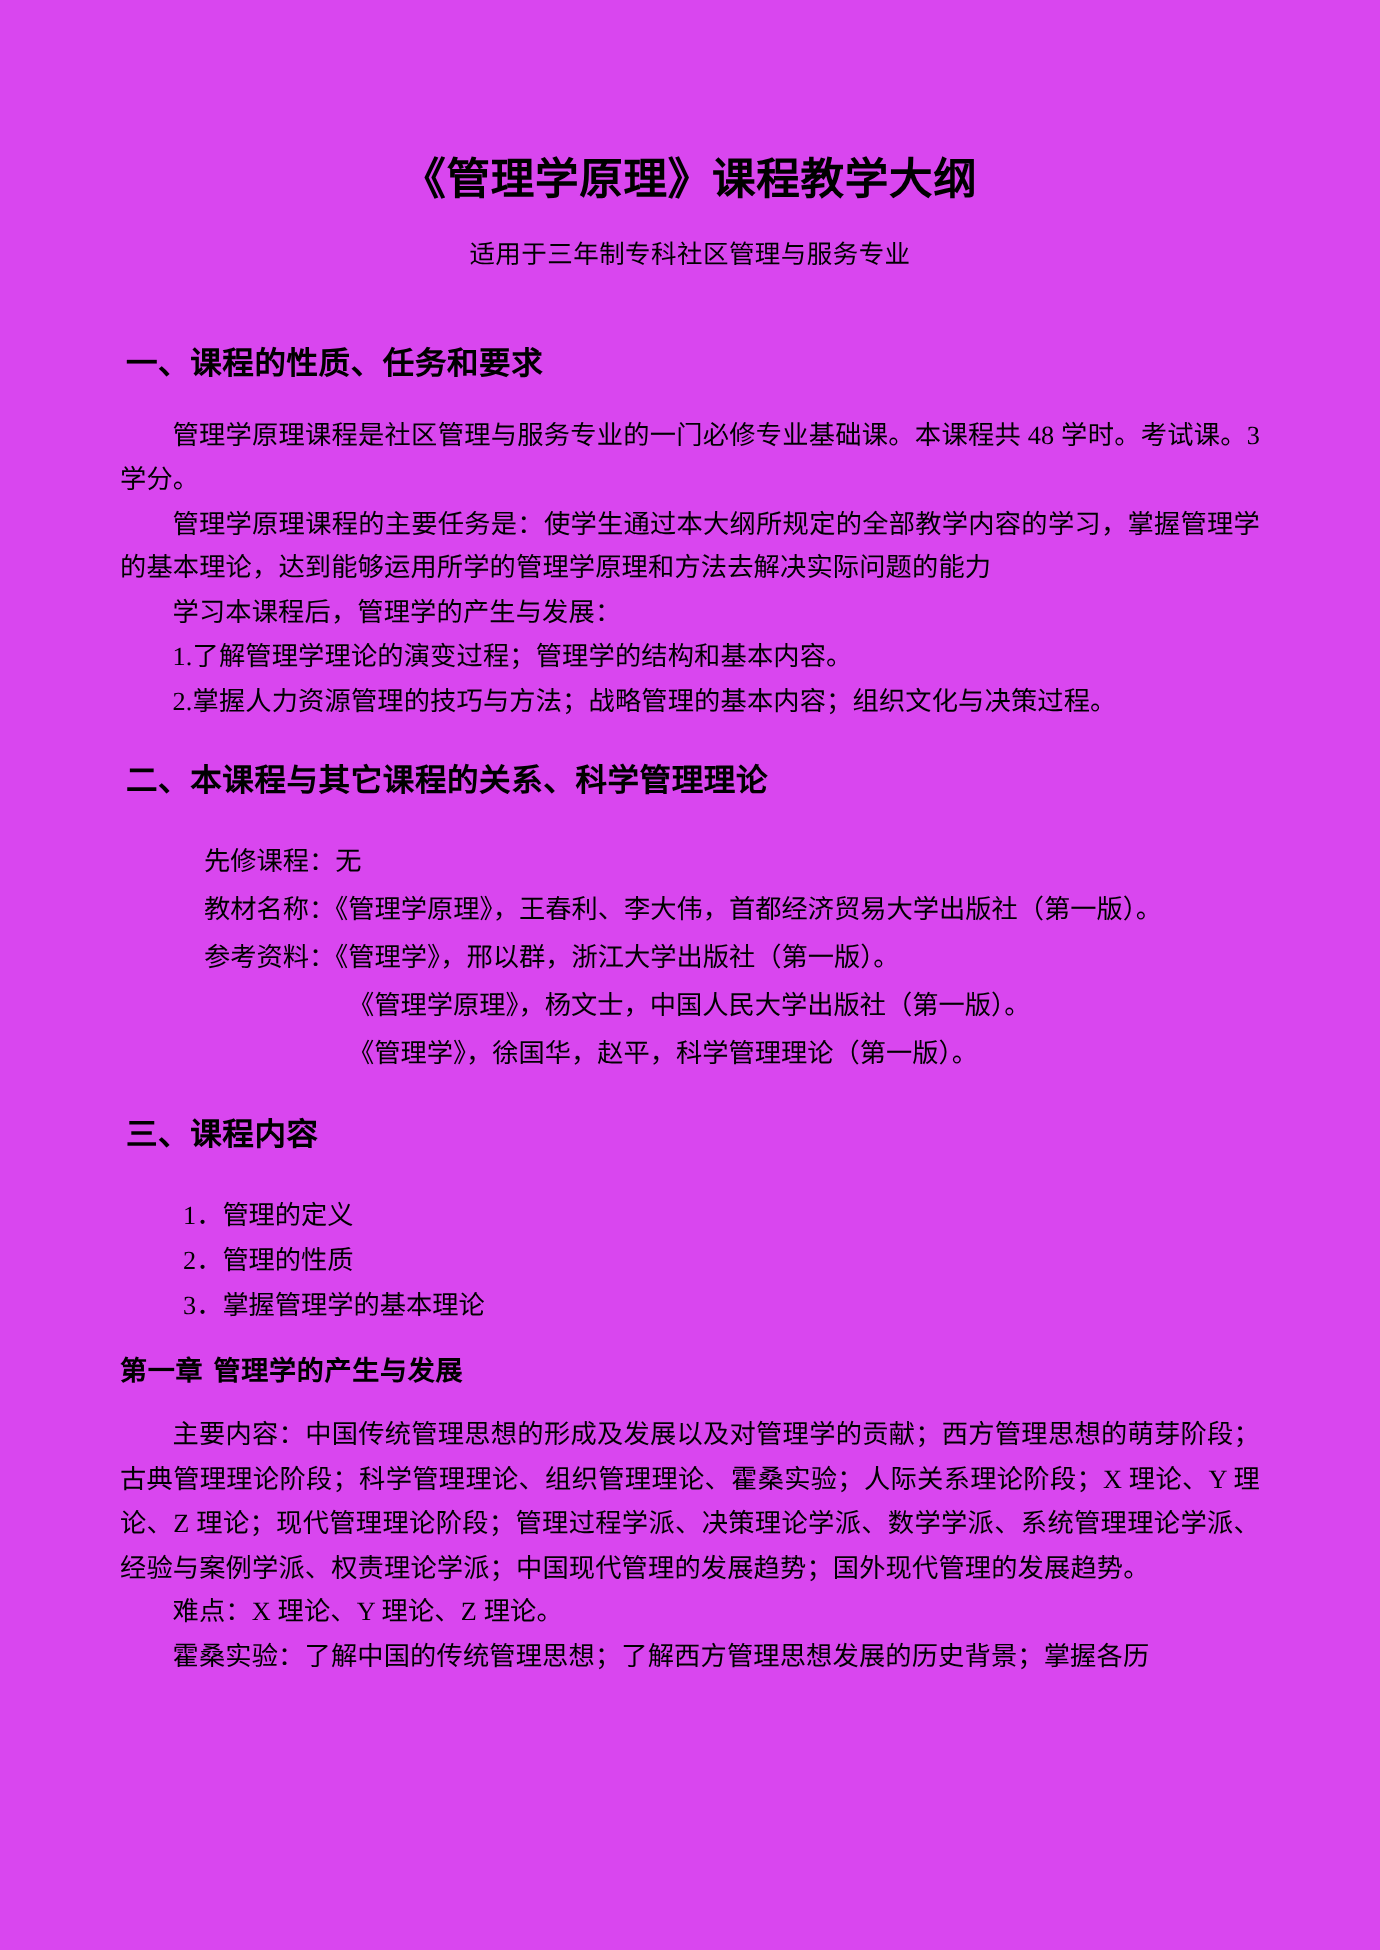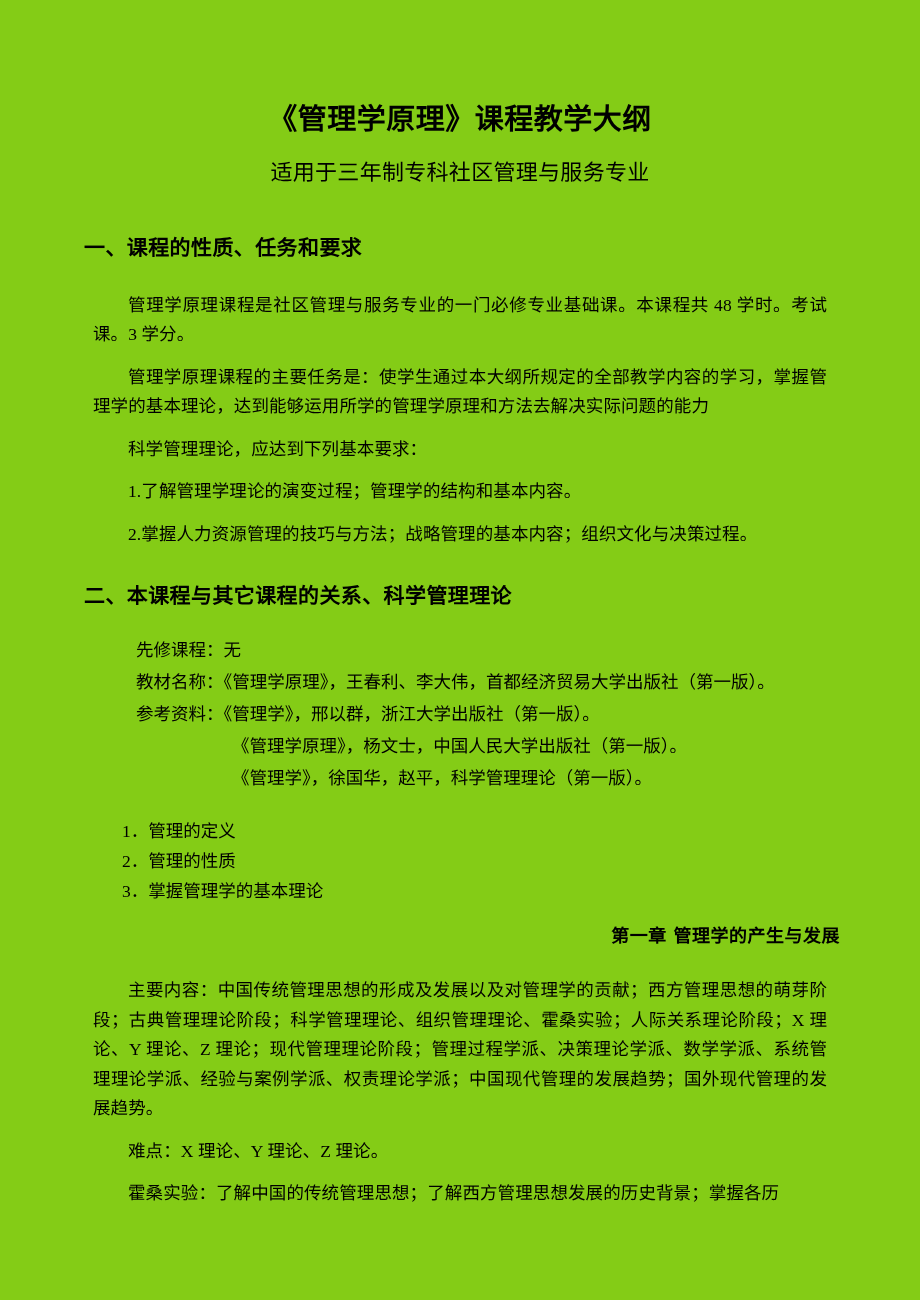--- a/index.html
+++ b/index.html
@@ -5,21 +5,21 @@
 <style>
   html, body {
     margin: 0;
     padding: 0;
     background: #ffffff;
   }
   .page {
     position: relative;
     width: 920px;
     height: 1300px;
-    background: #84cc16;
+    background: #d946ef;
     overflow: hidden;
     box-sizing: border-box;
     font-family: "Liberation Serif", "DejaVu Serif", serif;
     color: #000000;
     -webkit-font-smoothing: antialiased;
   }
   .content {
     position: absolute;
     left: 80px;
     top: 0;
@@ -33,21 +33,21 @@
     font-weight: bold;
     font-size: 29px;
     letter-spacing: 0.5px;
     line-height: 1.15;
     margin: 0;
     padding-top: 103px;
   }
   .doc-subtitle {
     text-align: center;
     font-family: Liberation Serif, serif;
-    font-size: 22px;
+    font-size: 17px;
     line-height: 1.2;
     margin: 0;
     padding-top: 24px;
     letter-spacing: 0.3px;
   }
 
   
   .section-heading {
     font-family: "DejaVu Sans", "Liberation Sans", sans-serif;
     font-weight: bold;
@@ -57,21 +57,21 @@
     letter-spacing: 0.4px;
   }
   .sh-1 { padding-top: 45px; }
   .sh-2 { padding-top: 22px; }
   .sh-3 { padding-top: 22px; }
 
   
   .para {
     font-size: 17.5px;
     line-height: 29.5px;
-    margin: 13px;
+    margin: 0;
     text-align: justify;
     text-justify: inter-ideograph;
     letter-spacing: 0.1px;
   }
   .indent2 { text-indent: 2em; }
   .first-para { padding-top: 17px; }
   .list-line { text-indent: 2em; }
 
   
   .ref-block { padding-top: 20px; }
@@ -90,21 +90,21 @@
     text-align: center;
     font-family: "Liberation Serif", "DejaVu Serif", serif;
     font-weight: bold;
     font-size: 17.5px;
     line-height: 1.2;
     margin: 0;
     padding-top: 26px;
     letter-spacing: 1px;
   }
   .center-heading-sans {
-    text-align: right;
+    text-align: left;
     font-family: "DejaVu Sans", "Liberation Sans", sans-serif;
     font-weight: bold;
     font-size: 18px;
     line-height: 1.2;
     margin: 0;
     padding-top: 19px;
     letter-spacing: 0.5px;
   }
 
   
@@ -135,41 +135,42 @@
     <h1 class="doc-title">《管理学原理》课程教学大纲</h1>
 
     <p class="doc-subtitle">适用于三年制专科社区管理与服务专业</p>
 
     <h2 class="section-heading sh-1">一、课程的性质、任务和要求</h2>
 
     <p class="para indent2 first-para">管理学原理课程是社区管理与服务专业的一门必修专业基础课。本课程共 48 学时。考试课。3 学分。</p>
 
     <p class="para indent2">管理学原理课程的主要任务是：使学生通过本大纲所规定的全部教学内容的学习，掌握管理学的基本理论，达到能够运用所学的管理学原理和方法去解决实际问题的能力</p>
 
-    <p class="para indent2">科学管理理论，应达到下列基本要求：</p>
+    <p class="para indent2">学习本课程后，管理学的产生与发展：</p>
 
     <p class="para list-line">1.了解管理学理论的演变过程；管理学的结构和基本内容。</p>
 
     <p class="para list-line">2.掌握人力资源管理的技巧与方法；战略管理的基本内容；组织文化与决策过程。</p>
 
 
     <h2 class="section-heading sh-2">二、本课程与其它课程的关系、科学管理理论</h2>
 
     <div class="ref-block">
       <p class="ref-line">先修课程：无</p>
 
       <p class="ref-line">教材名称：《管理学原理》，王春利、李大伟，首都经济贸易大学出版社（第一版）。</p>
 
       <p class="ref-line">参考资料：《管理学》，邢以群，浙江大学出版社（第一版）。</p>
 
       <p class="ref-line hang">《管理学原理》，杨文士，中国人民大学出版社（第一版）。</p>
 
       <p class="ref-line hang">《管理学》，徐国华，赵平，科学管理理论（第一版）。</p>
     </div>
 
+    <h2 class="section-heading sh-3">三、课程内容</h2>
 
 
     <div class="outline">
       <p class="outline-item">
         <span class="outline-num">1．</span><span>管理的定义</span>
       </p>
       <p class="outline-item">
         <span class="outline-num">2．</span><span>管理的性质</span>
       </p>
       <p class="outline-item">

